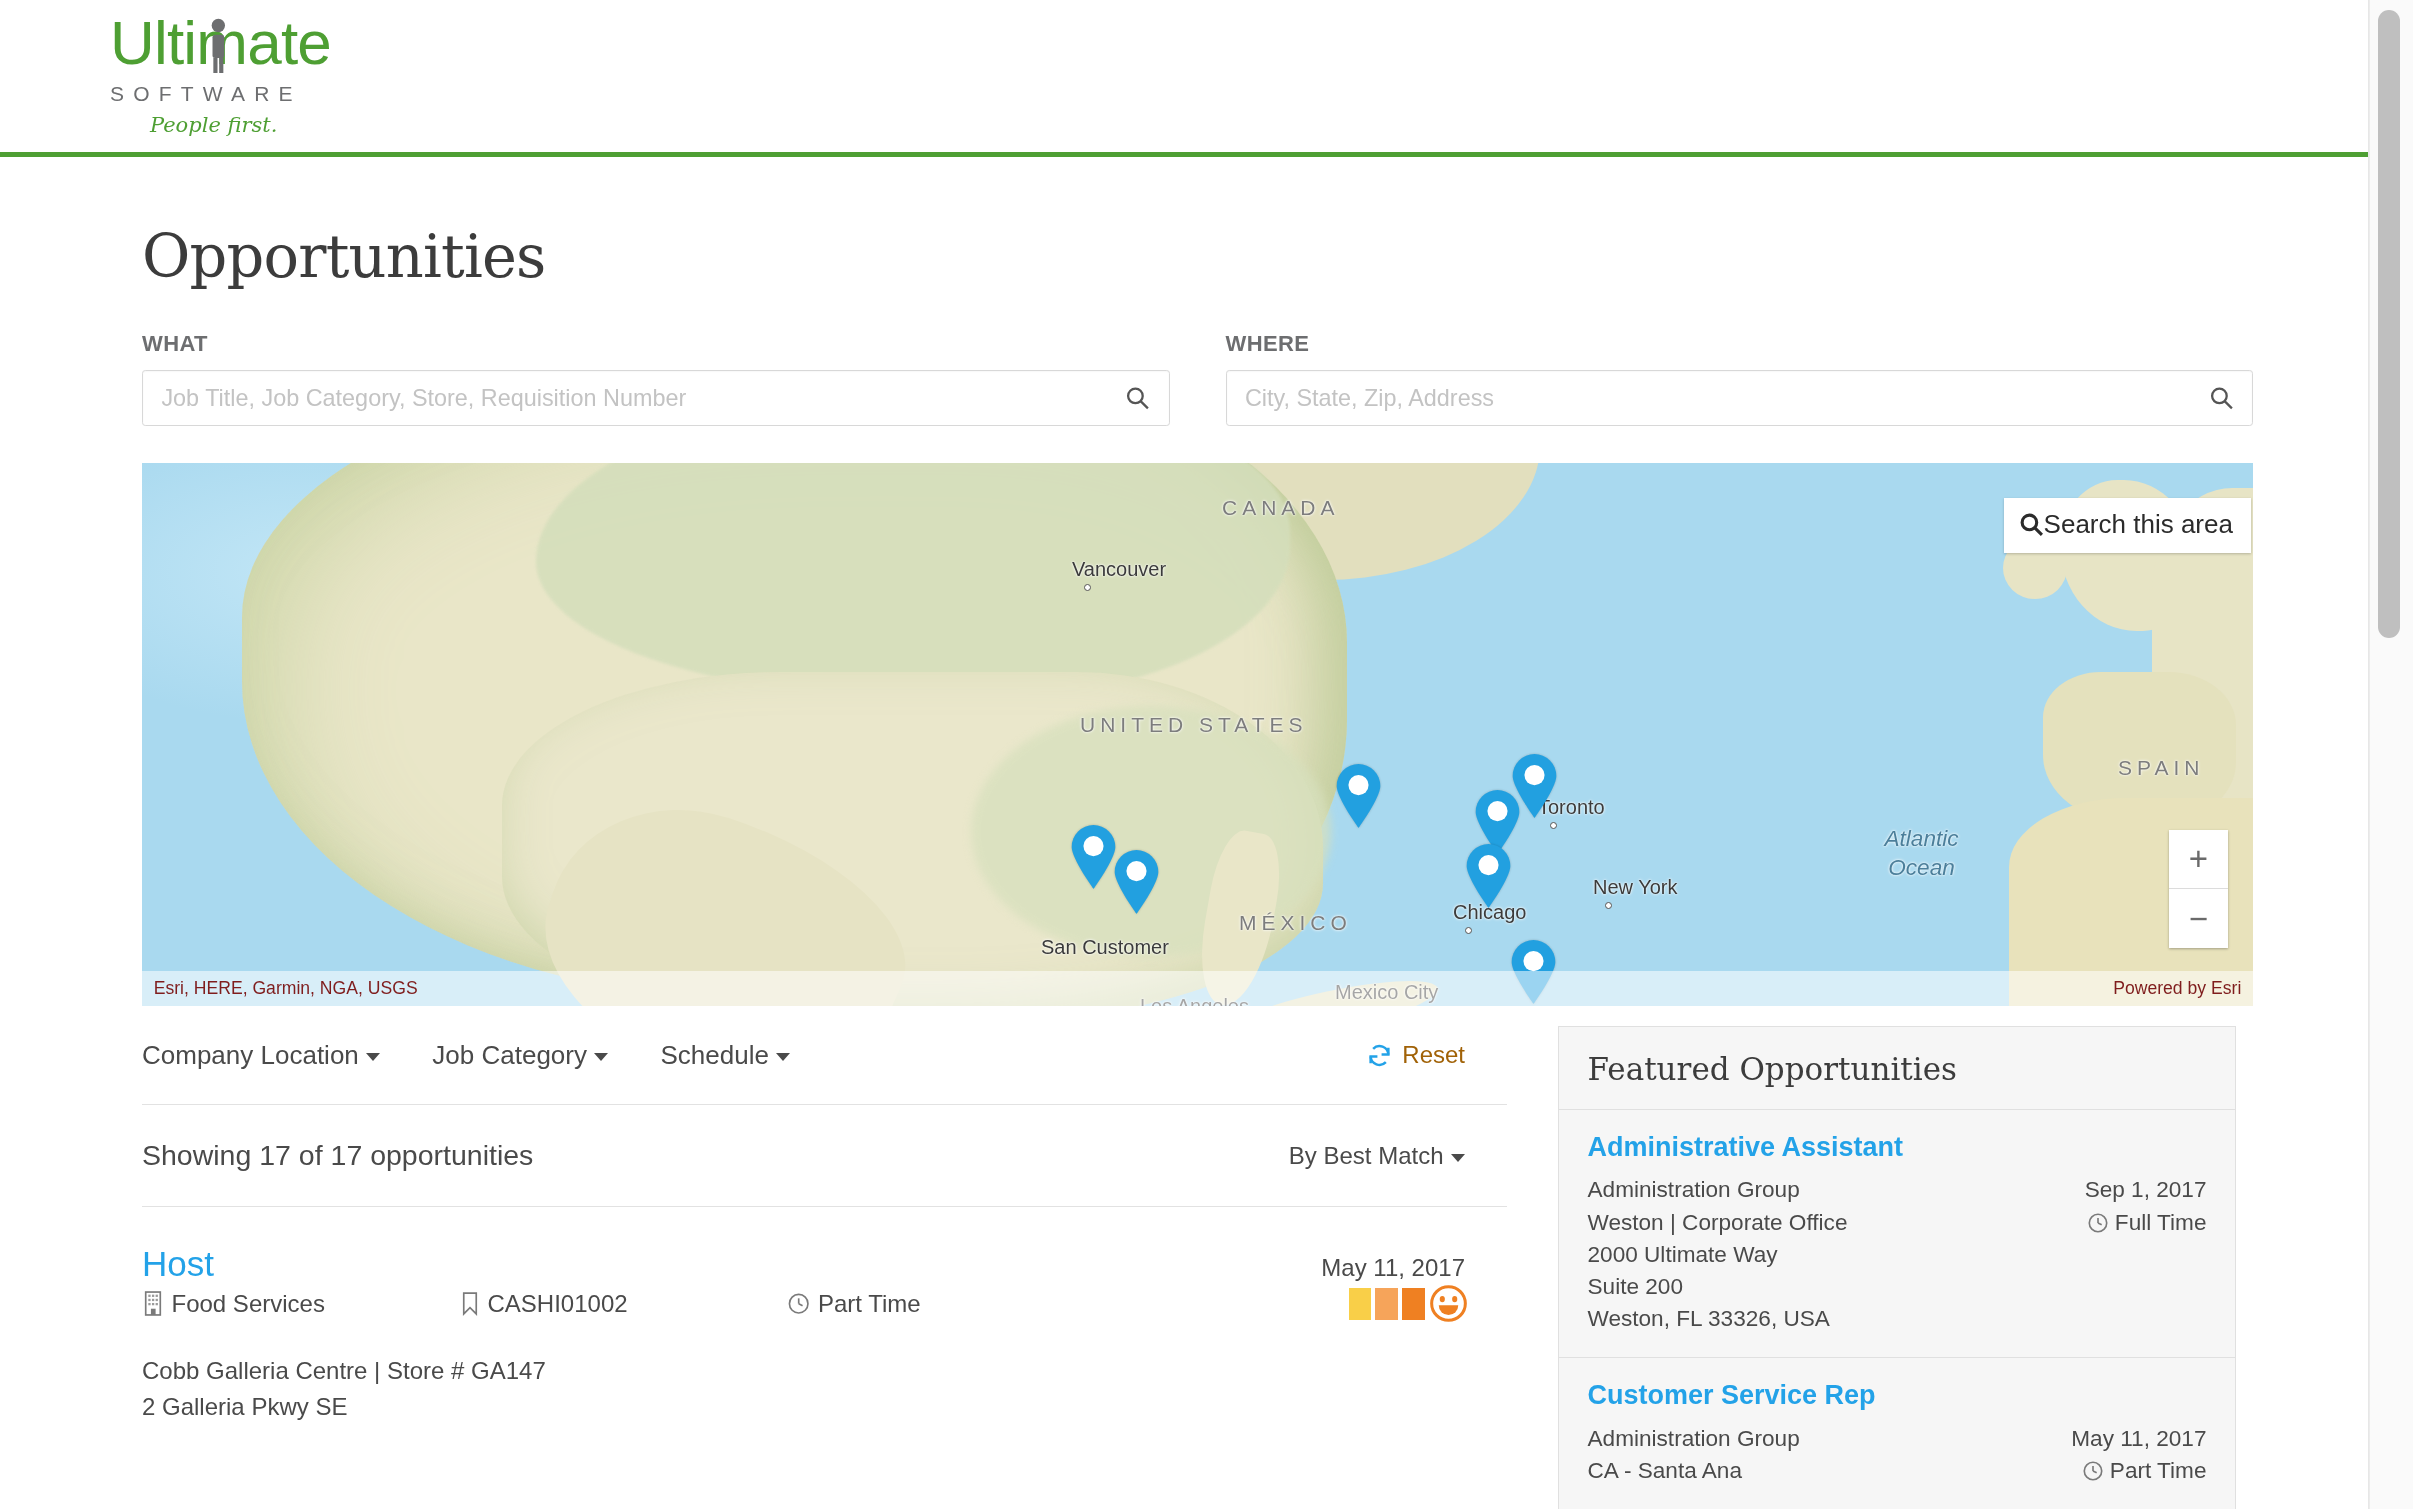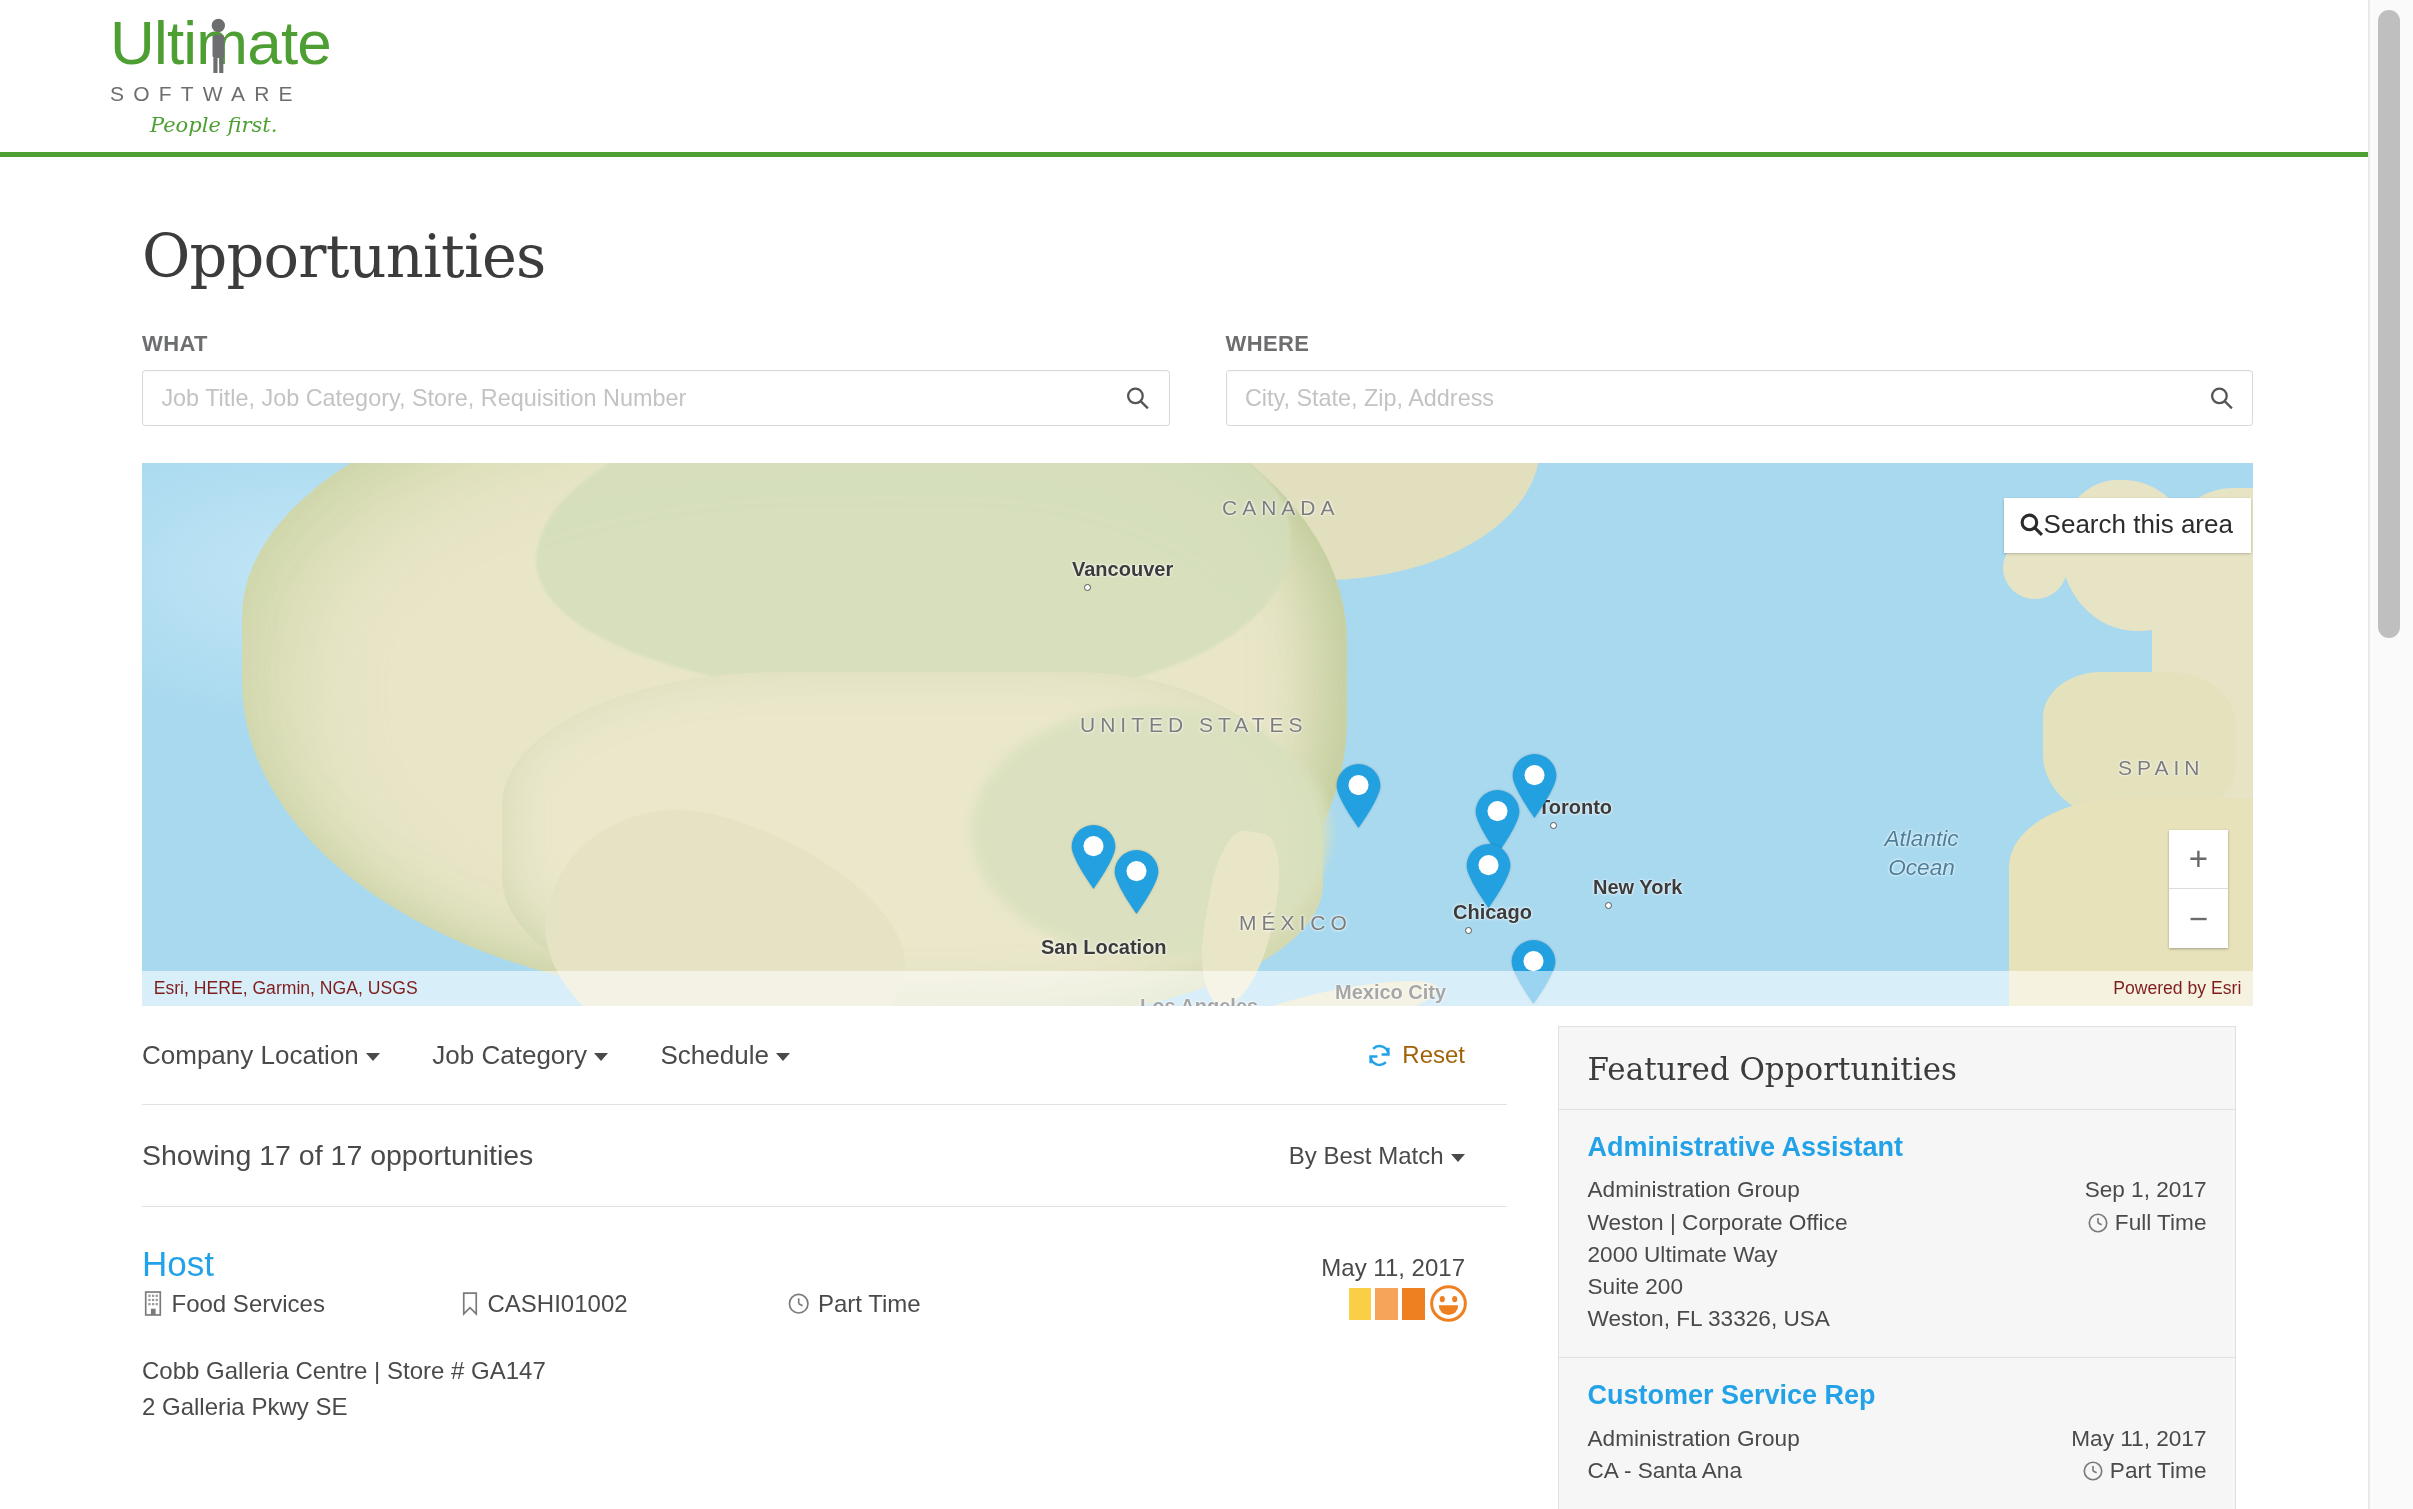--- a/index.html
+++ b/index.html
@@ -248,21 +248,21 @@
     text-shadow: 0 0 3.3px rgba(255,255,255,.95), 0 0 1.7px rgba(255,255,255,.95);
   }
   .lbl-country {
     font-size: 21px;
     letter-spacing: 5px;
     color: #7d7d7d;
   }
   .lbl-city {
     font-size: 20px;
     color: #3b3b3b;
-    font-weight: 700;
+    font-weight: 400;
   }
   .lbl-city .dot {
     display: block;
     width: 7.5px; height: 7.5px;
     border: 1.7px solid #555;
     border-radius: 50%;
     background: #fff;
     margin: 2.5px auto 0 11.7px;
   }
   .lbl-ocean {
@@ -540,21 +540,21 @@
     <div class="landmass eu-iberia"></div>
     <div class="landmass africa"></div>
 
     <div class="map-label lbl-country" style="left:1080px;top:33px">CANADA</div>
     <div class="map-label lbl-country" style="left:938px;top:250px">UNITED  STATES</div>
     <div class="map-label lbl-country" style="left:1097px;top:448px">MÉXICO</div>
 
     <div class="map-label lbl-country" style="left:1976px;top:293px">SPAIN</div>
 
     <div class="map-label lbl-city" style="left:930px;top:95px"><span>Vancouver</span><i class="dot"></i></div>
-    <div class="map-label lbl-city" style="left:899px;top:473px"><span>San Location</span></div>
+    <div class="map-label lbl-city" style="left:899px;top:473px"><span>San Customer</span></div>
     <div class="map-label lbl-city" style="left:998px;top:532px"><span>Los Angeles</span></div>
     <div class="map-label lbl-city" style="left:1311px;top:438px"><span>Chicago</span><i class="dot"></i></div>
     <div class="map-label lbl-city" style="left:1396px;top:333px"><span>Toronto</span><i class="dot"></i></div>
     <div class="map-label lbl-city" style="left:1451px;top:413px"><span>New York</span><i class="dot"></i></div>
     <div class="map-label lbl-city" style="left:1193px;top:518px"><span>Mexico City</span></div>
 
     <div class="map-label lbl-ocean" style="left:1679px;top:362px;width:201px">
       <div>Atlantic</div>
       <div>Ocean</div>
     </div>

